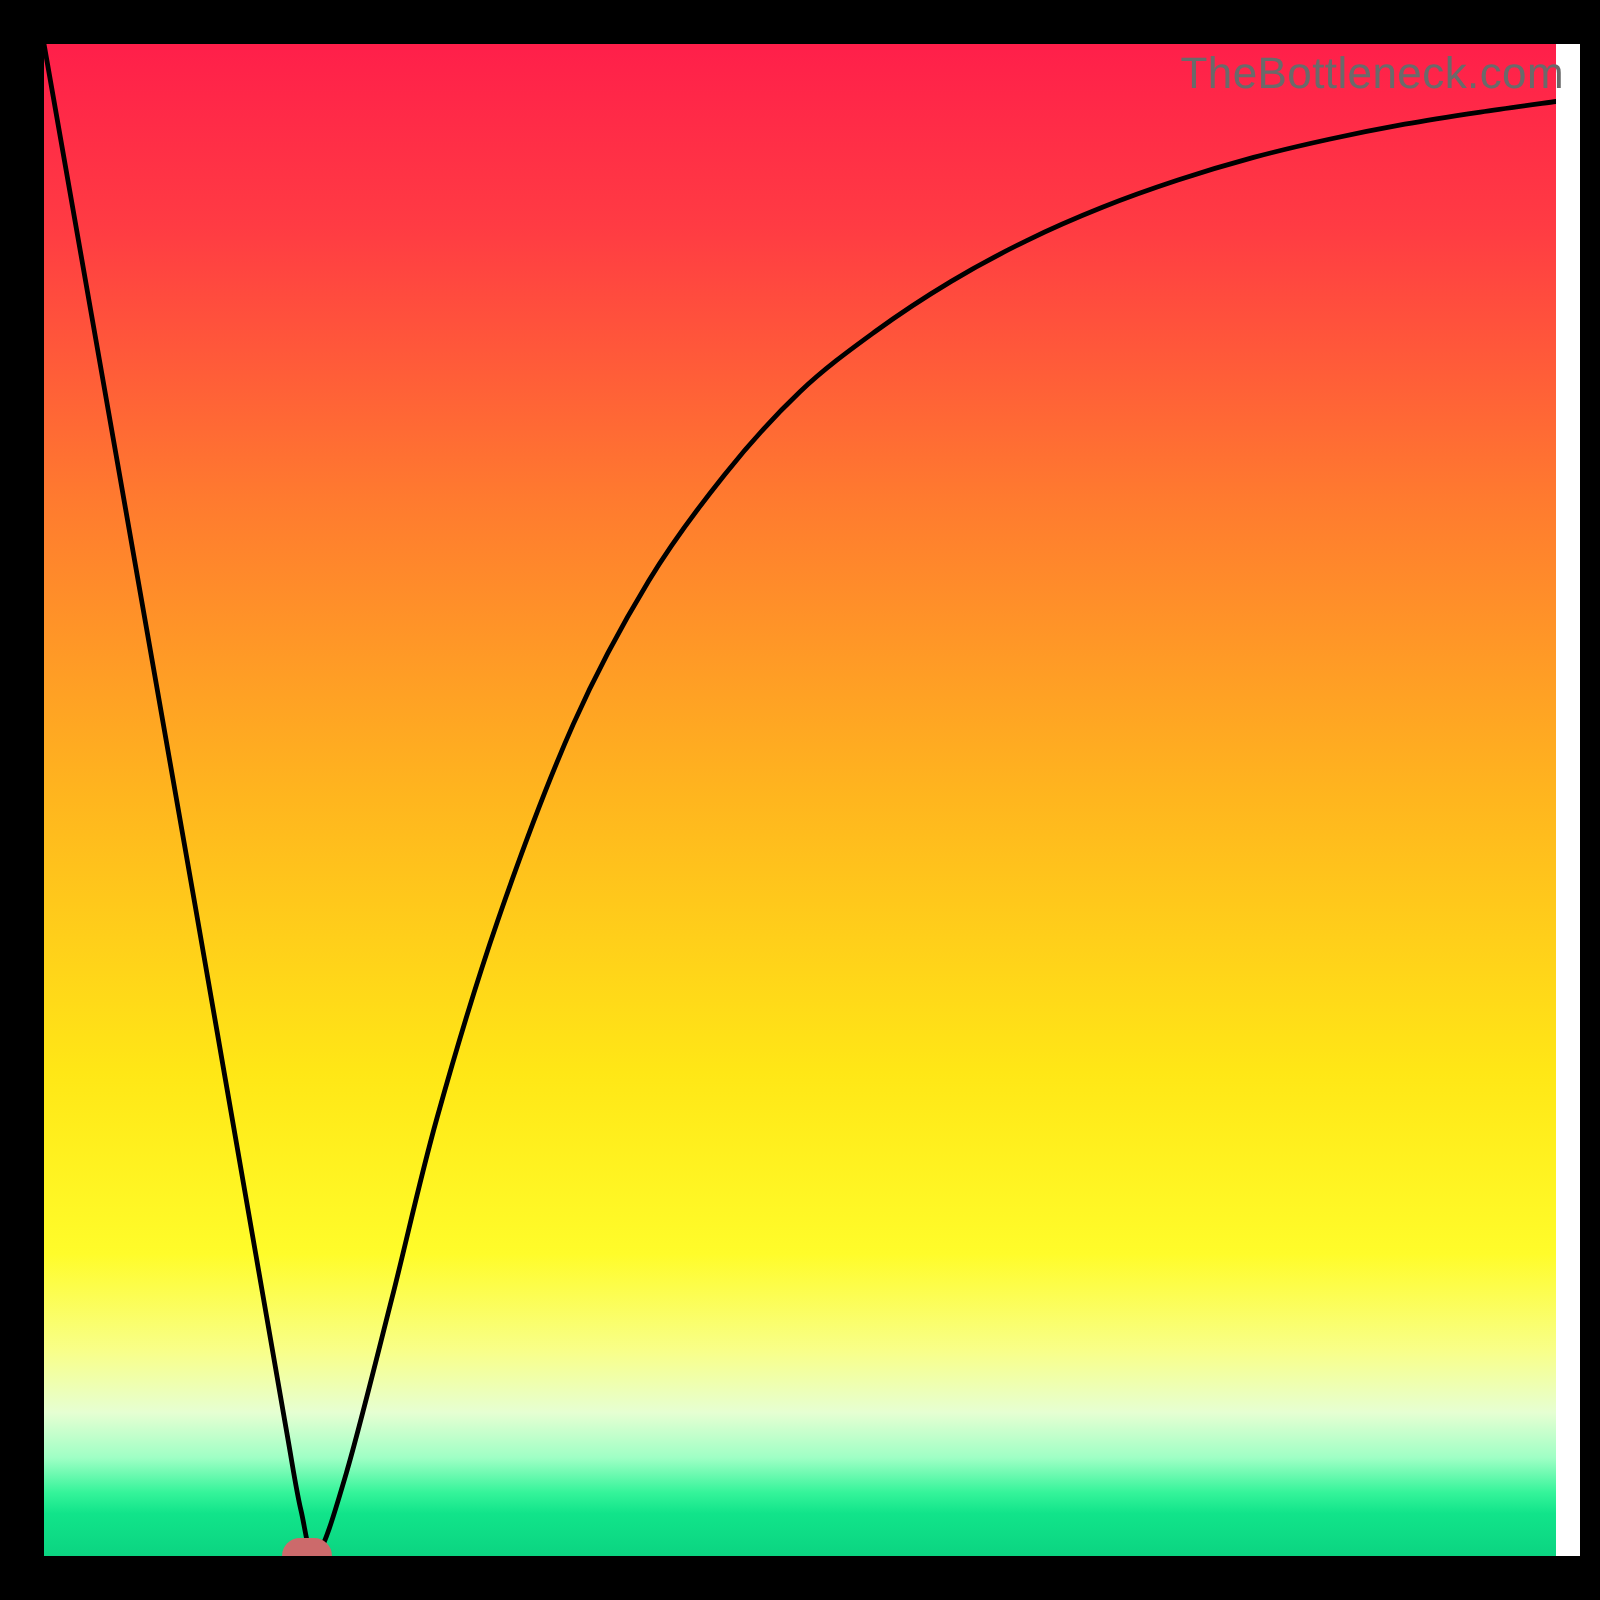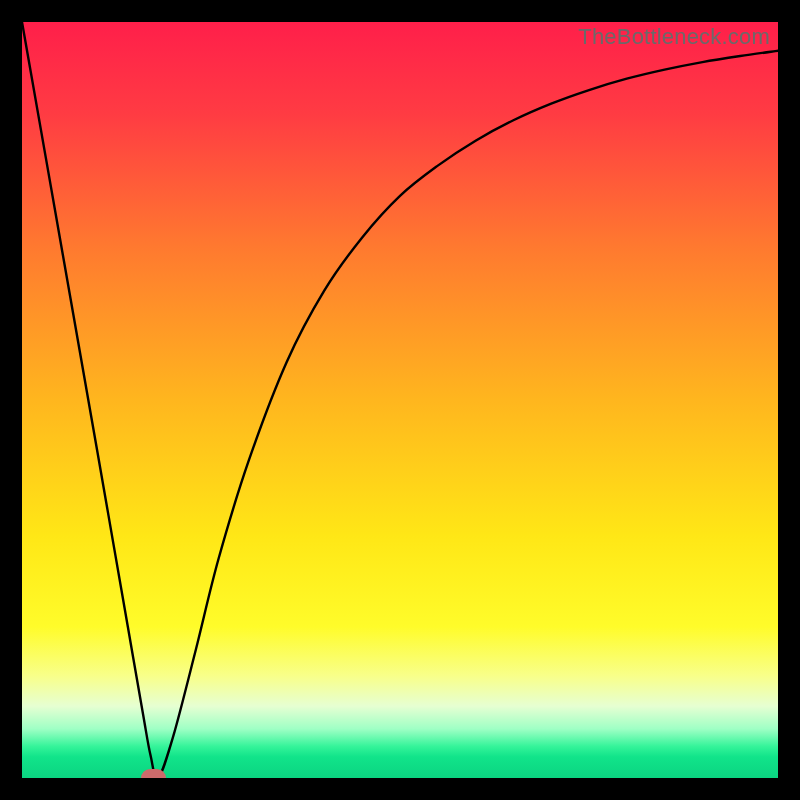--- a/index.html
+++ b/index.html
@@ -11,20 +11,21 @@
     overflow: hidden;
     font-family: Arial, Helvetica, sans-serif;
   }
   .frame {
     position: absolute;
     left: 22px;
     top: 22px;
     width: 756px;
     height: 756px;
     background: #ffffff;
+    padding-left: 12px;
   }
   .plot {
     position: absolute;
     left: 0;
     top: 0;
     width: 756px;
     height: 756px;
   }
   .watermark {
     position: absolute;

